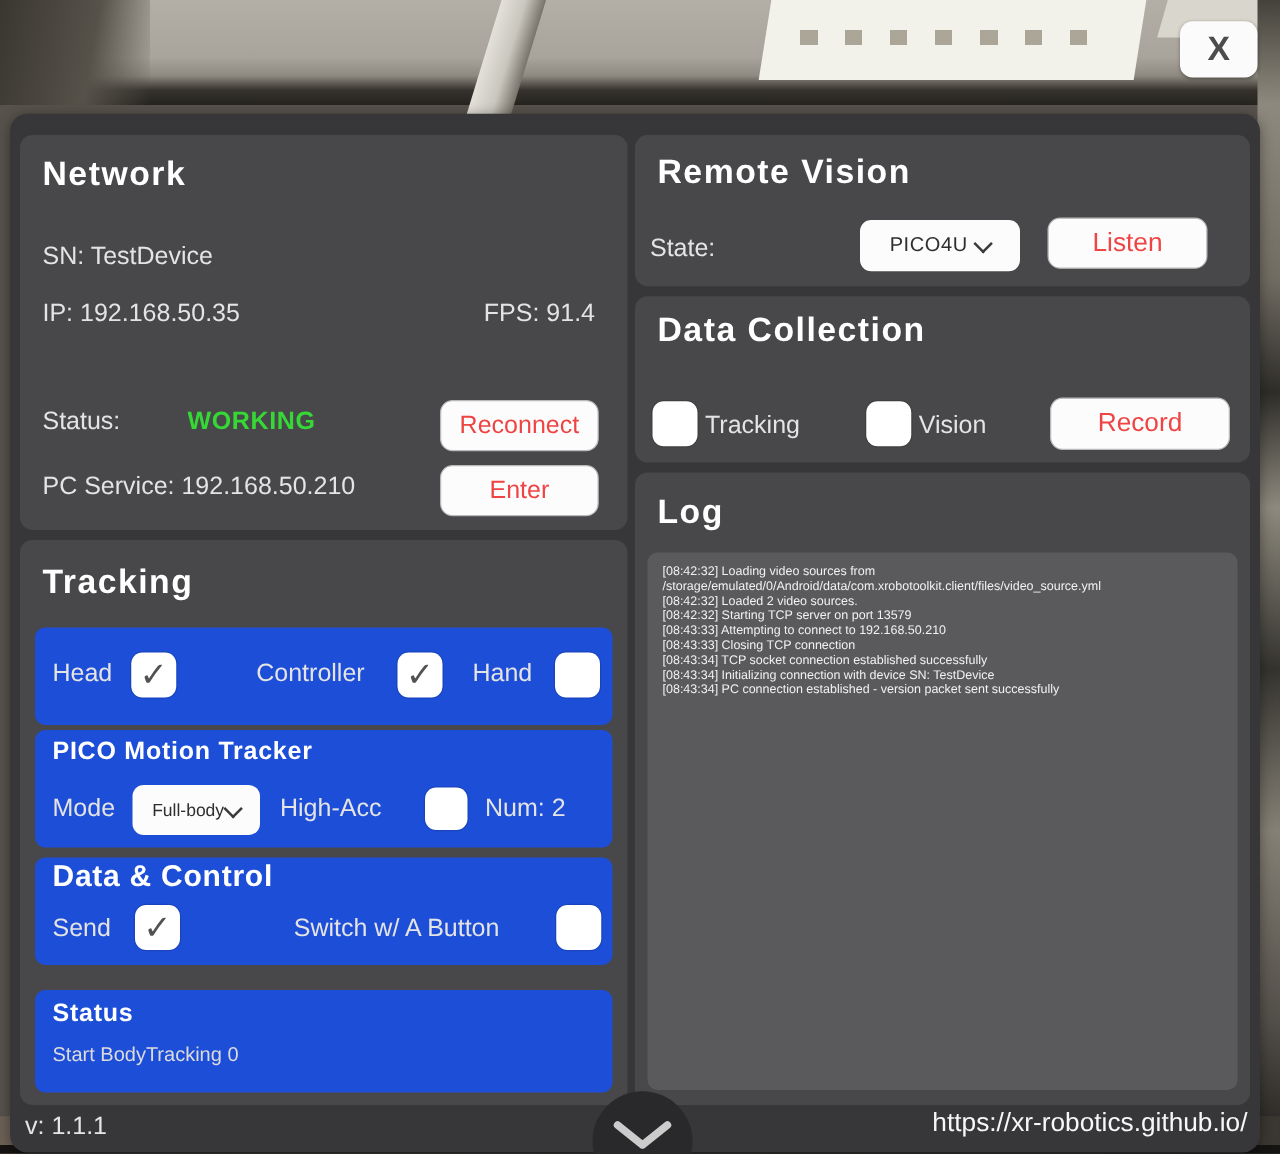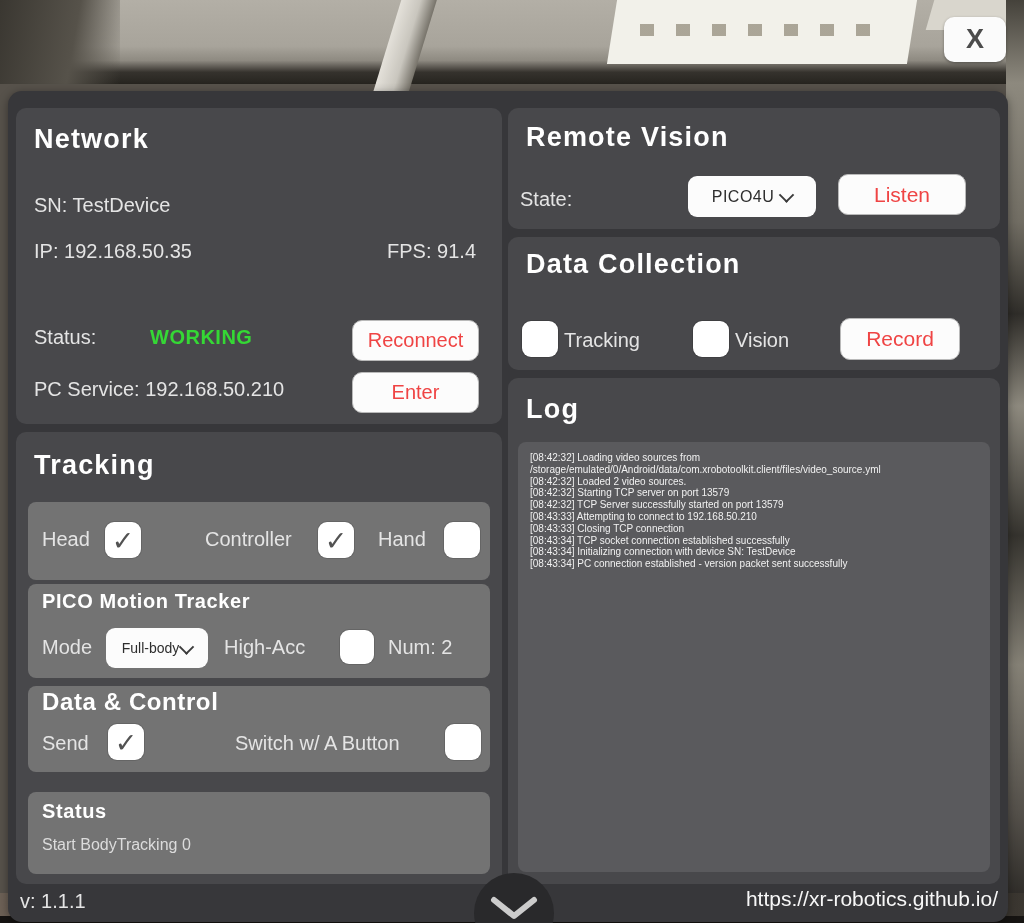--- a/index.html
+++ b/index.html
@@ -40,21 +40,21 @@
   .p-network   { left:8px;   top:17px;  width:486px; height:316px; }
   .p-tracking  { left:8px;   top:341px; width:486px; height:452px; }
   .p-vision    { left:500px; top:17px;  width:492px; height:121px; }
   .p-collect   { left:500px; top:146px; width:492px; height:133px; }
   .p-log       { left:500px; top:287px; width:492px; height:506px; }
 
   .ptitle { position:absolute; color:#ffffff; font-size:27px; font-weight:bold; letter-spacing:1.2px; }
   .lbl    { position:absolute; color:#e4e4e4; font-size:20px; }
   .stitle { position:absolute; color:#ffffff; font-size:21px; font-weight:bold; letter-spacing:.6px; }
 
-  .subbox { position:absolute; background:#737373; border-radius:8px; }
+  .subbox { position:absolute; background:#1d4ed8; border-radius:8px; }
 
   .btn { position:absolute; background:#fcfcfc; border:1px solid #b9b9b9; border-radius:10px;
          display:flex; align-items:center; justify-content:center; color:#ef4444; font-size:20px;
          box-sizing:border-box; }
 
   .checkbox { position:absolute; width:36px; height:36px; background:#ffffff; border-radius:9px;
          display:flex; align-items:center; justify-content:center; color:#525252; font-size:27px;
          font-weight:bold; font-family:"DejaVu Sans", sans-serif; box-shadow:0 0 0 1px rgba(0,0,0,.12); }
 
   .dropdown { position:absolute; background:#fcfcfc; border-radius:9px; display:flex;
@@ -105,21 +105,21 @@
   .rv-state { left:12px; top:80px; }
   .dd-device { left:180px; top:68px; width:128px; height:41px; font-size:16px; letter-spacing:.5px; }
   .btn-listen { left:330px; top:66px; width:128px; height:41px; font-size:21px; }
 
   
   .col-title { left:18px; top:12px; }
   .cb-coltrack { left:14px; top:84px; }
   .lb-coltrack { left:56px; top:92px; }
   .cb-colvision { left:185px; top:84px; }
   .lb-colvision { left:227px; top:92px; }
-  .btn-record { left:332px; top:81px; width:120px; height:42px; font-size:21px; }
+  .btn-record { left:332px; top:81px; width:144px; height:42px; font-size:21px; }
 
   
   .log-title { left:18px; top:16px; }
   .log-box { position:absolute; left:10px; top:64px; width:472px; height:430px; background:#5a5a5d;
              border-radius:8px; padding:10px 12px; box-sizing:border-box; overflow:hidden; }
   .log-line { color:#f1f1f1; font-size:10px; line-height:1.18; overflow-wrap:anywhere; }
 
   
   .footer-version { position:absolute; left:12px; top:799px; color:#e5e5e5; font-size:20px; }
   .footer-link { position:absolute; right:10px; top:796px; color:#f7f7f7; font-size:21px; }
@@ -215,21 +215,20 @@
     <div class="lbl lb-colvision">Vision</div>
     <div class="btn btn-record">Record</div>
   </div>
 
   <div class="panel p-log">
     <div class="ptitle log-title">Log</div>
     <div class="log-box">
         <div class="log-line">[08:42:32] Loading video sources from /storage/emulated/0/Android/data/com.xrobotoolkit.client/files/video_source.yml</div>
         <div class="log-line">[08:42:32] Loaded 2 video sources.</div>
         <div class="log-line">[08:42:32] Starting TCP server on port 13579</div>
-        <div class="log-line">[08:42:32] TCP Server successfully started on port 13579</div>
         <div class="log-line">[08:43:33] Attempting to connect to 192.168.50.210</div>
         <div class="log-line">[08:43:33] Closing TCP connection</div>
         <div class="log-line">[08:43:34] TCP socket connection established successfully</div>
         <div class="log-line">[08:43:34] Initializing connection with device SN: TestDevice</div>
         <div class="log-line">[08:43:34] PC connection established - version packet sent successfully</div>
       </div>
   </div>
 
   <div class="footer-version">v: 1.1.1</div>
   <div class="footer-link">https://xr-robotics.github.io/</div>

